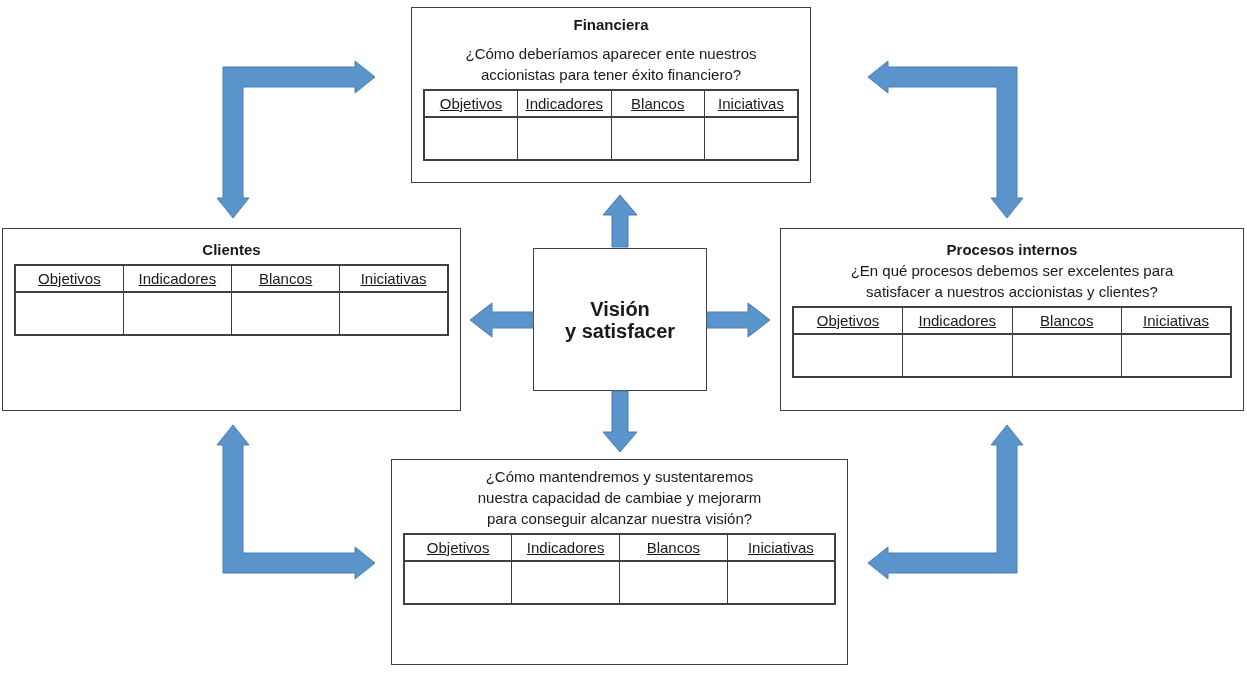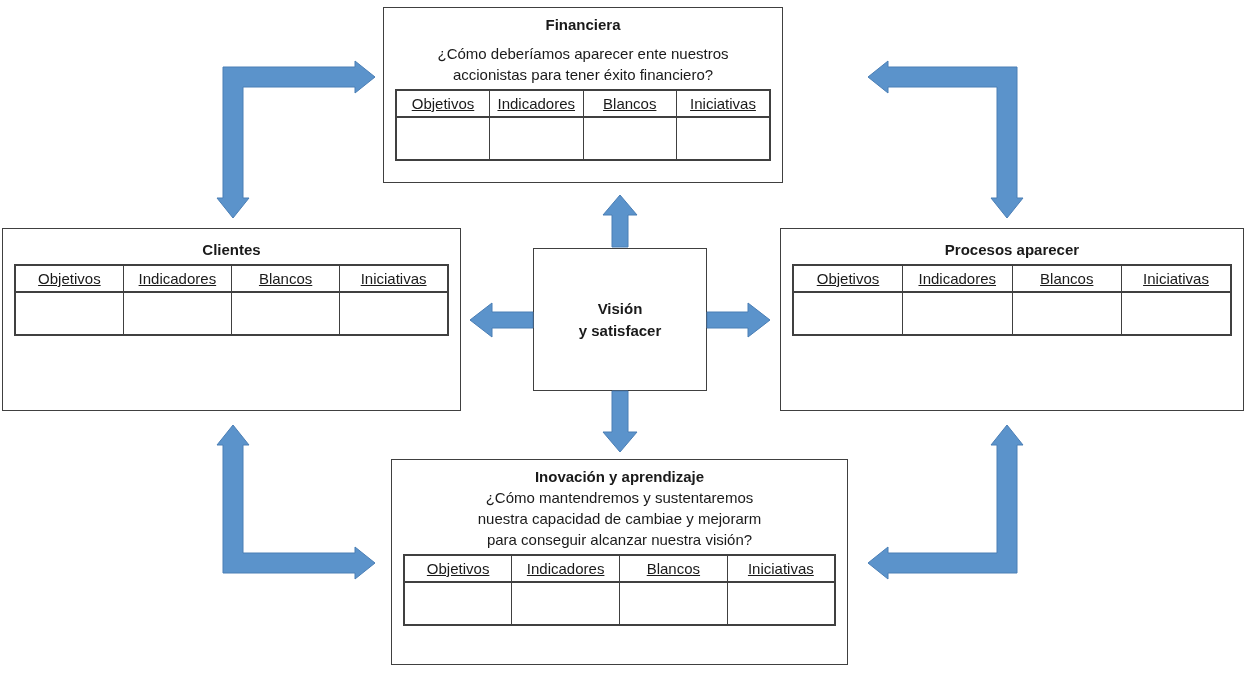--- a/index.html
+++ b/index.html
@@ -52,32 +52,32 @@
     height:27px;
     border:1px solid var(--line);
     border-bottom:2px solid var(--line);
     text-align:center;
     vertical-align:middle;
   }
   .bsc-table td{
     height:43px;
     border:1px solid var(--line);
   }
-  #box-financiera{left:383px;top:7px;width:400px;height:176px;}
+  #box-financiera{left:411px;top:7px;width:400px;height:176px;}
   #box-clientes{left:2px;top:228px;width:459px;height:183px;padding-top:10px;}
   #box-procesos{left:780px;top:228px;width:464px;height:183px;padding-top:10px;}
   #box-inovacion{left:391px;top:459px;width:457px;height:206px;}
   #box-vision{
     position:absolute;
     left:533px;top:248px;width:174px;height:143px;
     background:#fff;
     border:1.5px solid var(--line);
     display:flex;flex-direction:column;
     align-items:center;justify-content:center;
-    font-weight:bold;font-size:15px;line-height:22px;
+    font-weight:bold;font-size:20px;line-height:22px;
   }
   #arrows{
     position:absolute;left:0;top:0;width:1247px;height:674px;
     pointer-events:none;
   }
   .arrow{
     fill:var(--arrow-fill);
     stroke:var(--arrow-stroke);
     stroke-width:1;
     stroke-linejoin:round;
@@ -123,41 +123,41 @@
         <td></td>
         <td></td>
         <td></td>
         <td></td>
       </tr>
     </tbody>
       </table>
   </div>
 
   <div class="box" id="box-procesos">
-    <div class="box-title">Procesos aparecer</div>
+    <div class="box-title">Procesos internos</div>
+    <div class="box-question q-procesos">¿En qué procesos debemos ser excelentes para satisfacer a nuestros accionistas y clientes?</div>
     <table class="bsc-table">
       <tbody>
           <tr>
         <th>Objetivos</th>
         <th>Indicadores</th>
         <th>Blancos</th>
         <th>Iniciativas</th>
       </tr>
       <tr>
         <td></td>
         <td></td>
         <td></td>
         <td></td>
       </tr>
     </tbody>
       </table>
   </div>
 
   <div class="box" id="box-inovacion">
-    <div class="box-title">Inovación y aprendizaje</div>
     <div class="box-question q-inovacion">¿Cómo mantendremos y sustentaremos nuestra capacidad de cambiae y mejorarm para conseguir alcanzar nuestra visión?</div>
     <table class="bsc-table">
       <tbody>
           <tr>
         <th>Objetivos</th>
         <th>Indicadores</th>
         <th>Blancos</th>
         <th>Iniciativas</th>
       </tr>
       <tr>

